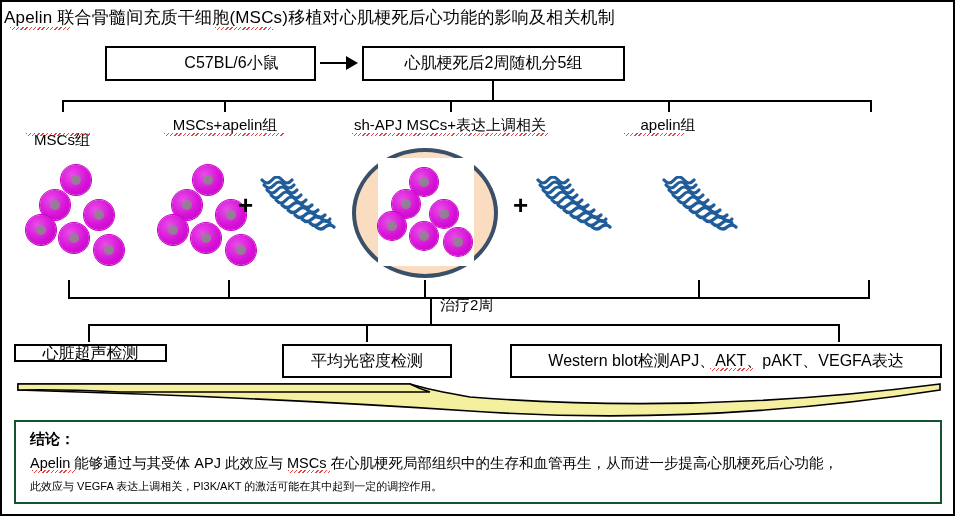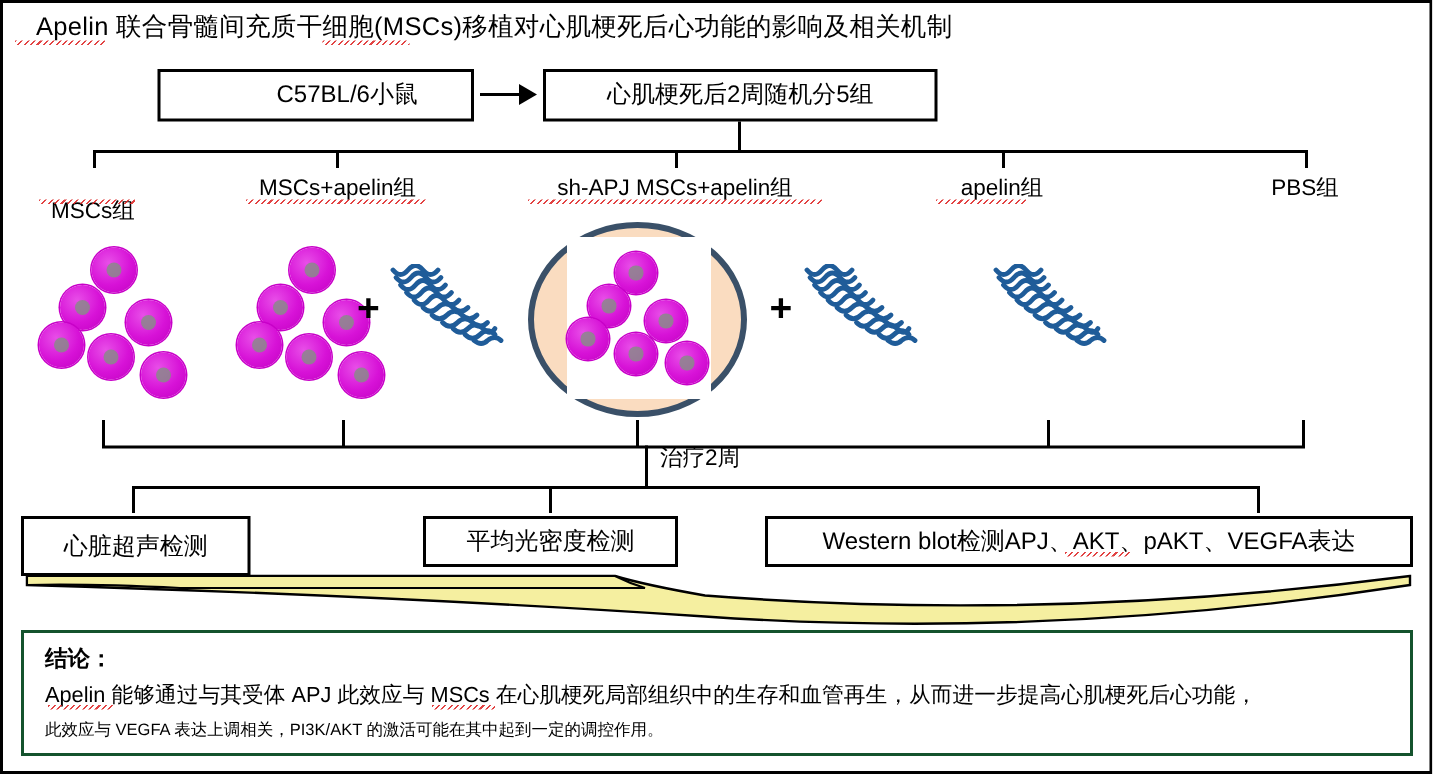--- a/index.html
+++ b/index.html
@@ -9,21 +9,21 @@
   }
   #canvas{
     position:relative;
     width:955px;height:516px;
     background:#ffffff;
     overflow:hidden;
   }
 
   
   .title{
-    position:absolute;left:24px;top:6px;
+    position:absolute;left:4px;top:6px;
     font-size:17px;color:#000;white-space:nowrap;
     letter-spacing:.2px;
   }
   .squiggle{
     position:absolute;height:3px;
     background:
       repeating-linear-gradient(135deg,#d22 0 1px,transparent 1px 3px);
     opacity:.85;
   }
 
@@ -137,23 +137,22 @@
 
   <div class="h-line" style="left:62px;top:100px;width:810px;"></div>
   <div class="v-line" style="left:62px;top:100px;height:12px;"></div>
   <div class="v-line" style="left:224px;top:100px;height:12px;"></div>
   <div class="v-line" style="left:450px;top:100px;height:12px;"></div>
   <div class="v-line" style="left:668px;top:100px;height:12px;"></div>
   <div class="v-line" style="left:870px;top:100px;height:12px;"></div>
 
   <div class="grp-label" style="left:12px;top:116px;width:100px;margin-top:15px;">MSCs组</div>
   <div class="grp-label" style="left:150px;top:116px;width:150px;">MSCs+apelin组</div>
-  <div class="grp-label" style="left:340px;top:116px;width:220px;">sh-APJ MSCs+apelin组</div>
+  <div class="grp-label" style="left:340px;top:116px;width:220px;">sh-APJ MSCs+表达上调相关</div>
   <div class="grp-label" style="left:610px;top:116px;width:116px;">apelin组</div>
-  <div class="grp-label" style="left:818px;top:116px;width:104px;">PBS组</div>
 
   <div class="squiggle" style="left:26px;top:133px;width:64px;"></div>
   <div class="squiggle" style="left:164px;top:133px;width:120px;"></div>
   <div class="squiggle" style="left:352px;top:133px;width:196px;"></div>
   <div class="squiggle" style="left:624px;top:133px;width:60px;"></div>
 
   <div class="cell-cluster" style="left:26px;top:165px;width:110px;height:100px;">
     <div class="cell" style="left:35px;top:0px;width:30px;height:30px;"></div>
     <div class="cell" style="left:14px;top:25px;width:30px;height:30px;"></div>
     <div class="cell" style="left:58px;top:35px;width:30px;height:30px;"></div>
@@ -242,21 +241,21 @@
   <div class="h-line" style="left:68px;top:297px;width:802px;"></div>
 
   <div class="v-line" style="left:430px;top:297px;height:28px;"></div>
   <div class="grp-label" style="left:440px;top:296px;width:120px;text-align:left;">治疗2周</div>
 
   <div class="h-line" style="left:88px;top:324px;width:752px;"></div>
   <div class="v-line" style="left:88px;top:324px;height:18px;"></div>
   <div class="v-line" style="left:366px;top:324px;height:18px;"></div>
   <div class="v-line" style="left:838px;top:324px;height:18px;"></div>
 
-  <div class="box" style="left:14px;top:344px;width:153px;height:40px;">心脏超声检测</div>
+  <div class="box" style="left:14px;top:344px;width:153px;height:18px;">心脏超声检测</div>
   <div class="box" style="left:282px;top:344px;width:170px;height:34px;">平均光密度检测</div>
   <div class="box" style="left:510px;top:344px;width:432px;height:34px;">Western blot检测APJ、AKT、pAKT、VEGFA表达</div>
   <div class="squiggle" style="left:710px;top:368px;width:44px;"></div>
 
   <svg class="ribbon" viewBox="0 0 955 48" preserveAspectRatio="none">
     <path d="M18,3 L410,3 Q430,9 470,16 Q700,34 940,3 L940,9
              Q700,46 470,30 Q260,16 18,9 Z" fill="#f5efa0" stroke="#000" stroke-width="1.6"></path>
     <path d="M18,3 L410,3 Q420,8 430,11 L120,11 Q60,8 18,9 Z" fill="#f5efa0" stroke="#000" stroke-width="1.4"></path>
   </svg>
 

